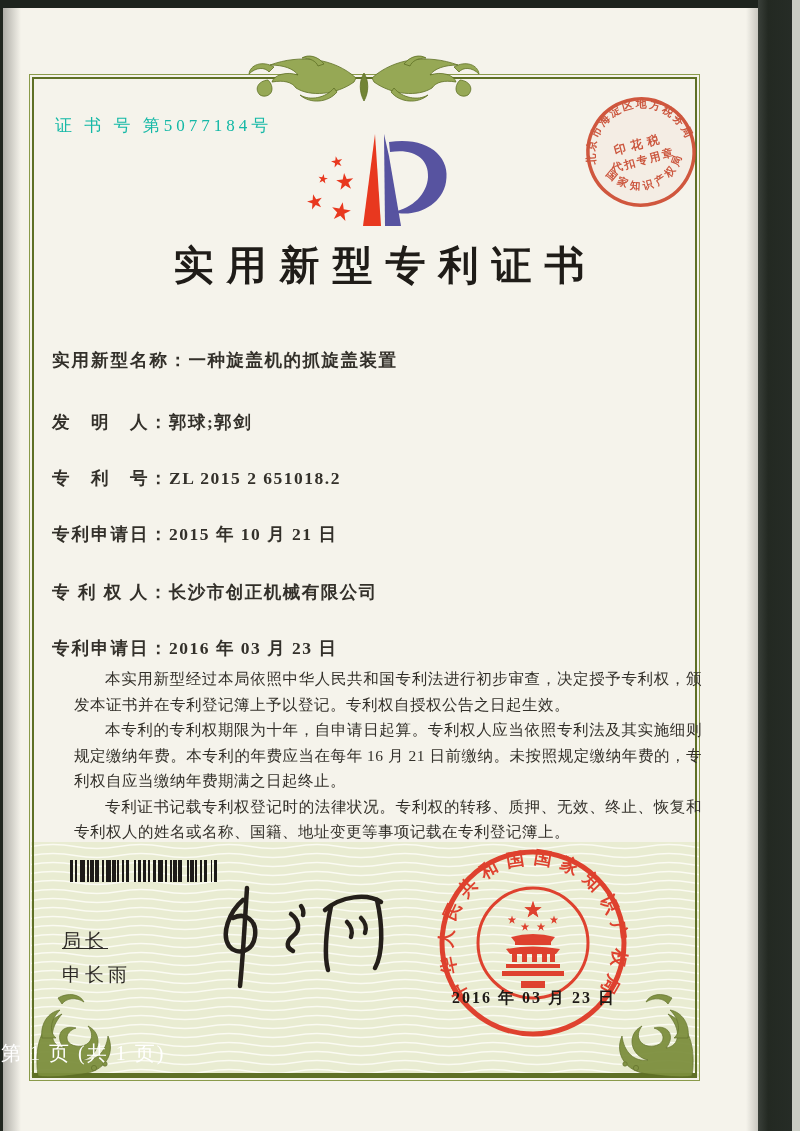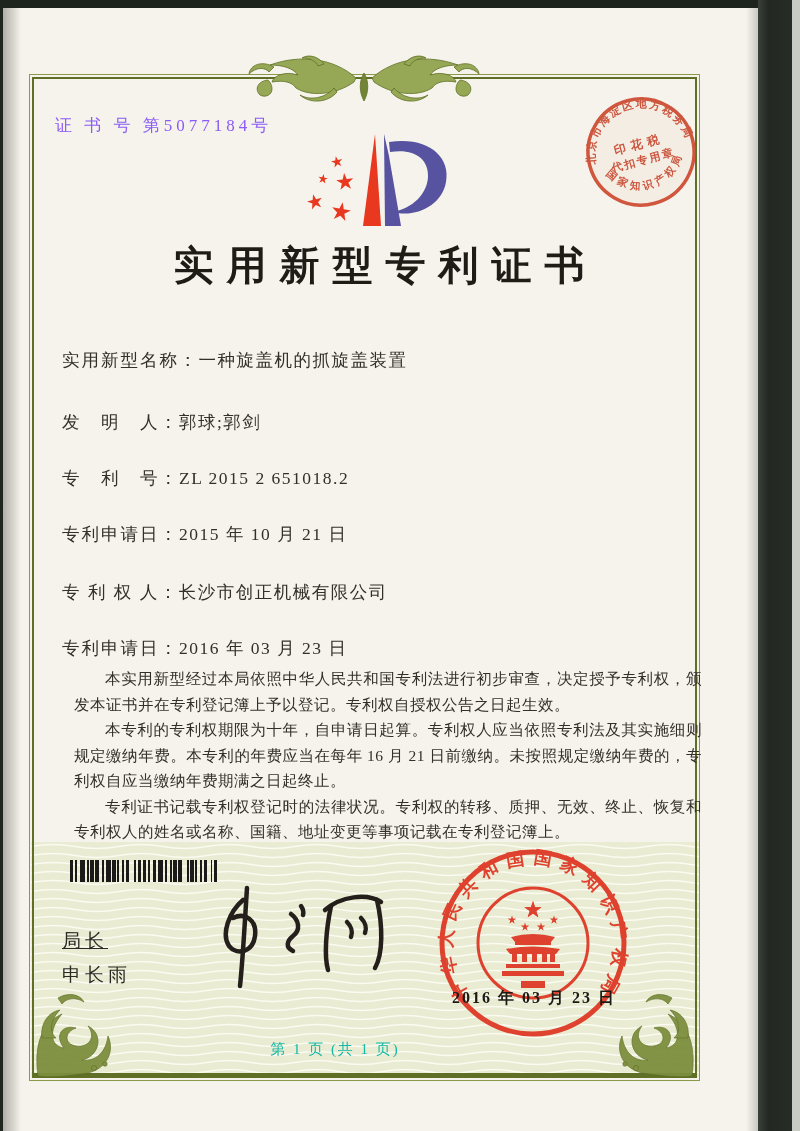--- a/index.html
+++ b/index.html
@@ -22,38 +22,38 @@
     background:linear-gradient(270deg,rgba(70,70,65,.25),rgba(70,70,65,0));}
   
   .guilloche{position:absolute;left:31px;top:842px;width:668px;height:235px;overflow:hidden;}
   
   .frame-outer{position:absolute;left:29px;top:74px;width:669px;height:1005px;
     border:1px solid #8a9a4a;}
   .frame-inner{position:absolute;left:2px;top:2px;right:2px;bottom:2px;
     border:2px solid #5f7026;border-bottom-width:5px;}
   .ornament{position:absolute;pointer-events:none;}
   
-  .cert-no{position:absolute;left:55px;top:114px;font-size:17px;letter-spacing:4px;color:#8b5cf6;}
+  .cert-no{position:absolute;left:55px;top:114px;font-size:17px;letter-spacing:4px;color:#14b8a6;}
   .logo{position:absolute;left:293px;top:126px;}
   .tax-stamp{position:absolute;left:575px;top:86px;}
   .title{position:absolute;left:0;top:238px;width:758px;text-align:center;
     font-size:40px;font-weight:600;letter-spacing:13px;color:#1f1c18;text-indent:13px;}
-  .field-row{position:absolute;left:62px;font-size:17.5px;color:#33302a;letter-spacing:1.5px;white-space:nowrap;}
+  .field-row{position:absolute;left:52px;font-size:17.5px;color:#33302a;letter-spacing:1.5px;white-space:nowrap;font-weight:bold;}
   .field-row .lab{letter-spacing:2px;}
   .paras{position:absolute;left:62px;top:666px;width:628px;color:#33302a;margin-left:12px;}
   .paras p{margin:0;font-size:15.5px;line-height:25.5px;text-indent:2em;text-align:justify;letter-spacing:.5px;}
   .barcode{position:absolute;left:70px;top:860px;height:22px;display:flex;align-items:stretch;}
   .barcode span{display:inline-block;height:22px;}
   .director{position:absolute;left:62px;font-size:19px;letter-spacing:4px;color:#2c2925;}
   .signature{position:absolute;left:183px;top:876px;}
   .issue-seal{position:absolute;left:432px;top:842px;}
   .seal-date{position:absolute;left:436px;top:988px;width:196px;text-align:center;
     font-size:16px;letter-spacing:2px;color:#1d1a16;font-weight:600;}
-  .footer{position:absolute;left:31px;top:1040px;width:668px;text-align:center;
-    font-size:15px;letter-spacing:2px;color:#14b8a6;transform:translateX(-30px);}
+  .footer{position:absolute;left:31px;top:1040px;width:668px;text-align:left;
+    font-size:20px;letter-spacing:2px;color:#ffffff;transform:translateX(-30px);}
 </style>
 </head>
 <body>
 
 <div class="scan-top"></div>
 <div class="scan-right"></div>
 <div class="scan-right-edge"></div>
 
 <div class="paper">
   <div class="paper-shade-left"></div>

